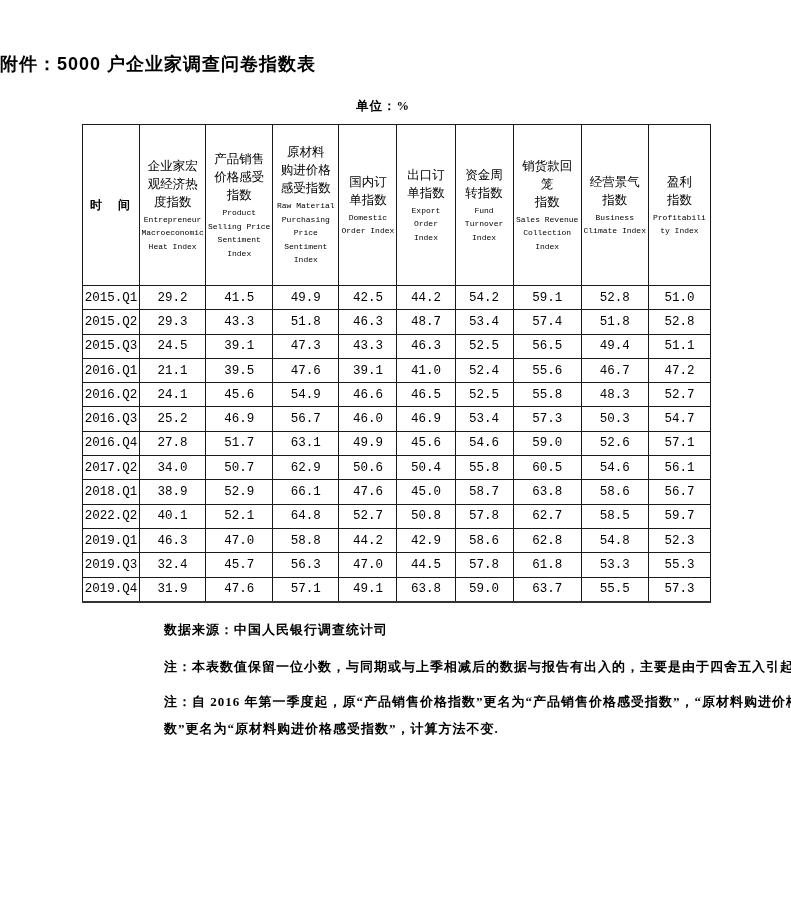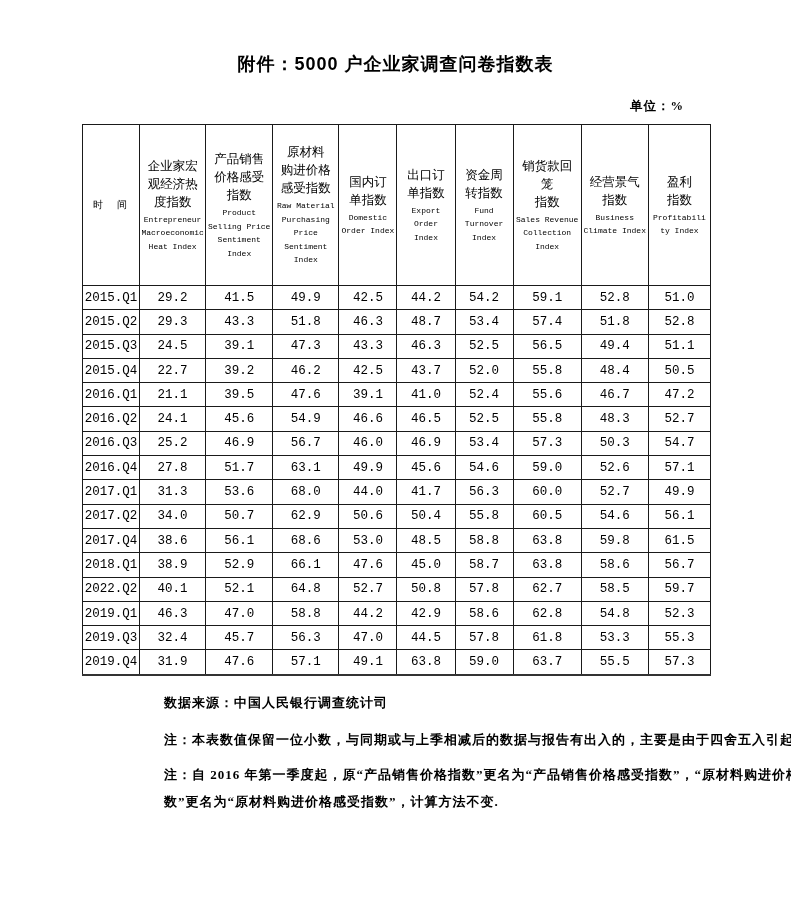--- a/index.html
+++ b/index.html
@@ -2,41 +2,41 @@
 <html><head>
 <meta charset="utf-8">
 <style>
   html,body{margin:0;padding:0;}
   body{
     width:791px;height:915px;background:#ffffff;color:#000000;
     font-family:"Liberation Serif","DejaVu Serif",serif;
     position:relative;overflow:hidden;
   }
   .page-title{
-    margin:52px 0 0 0;text-align:center;
+    margin:52px 0 0 0;
     font-family:"Liberation Sans","DejaVu Sans",sans-serif;
     font-weight:bold;font-size:18px;letter-spacing:1px;
   }
   .content{margin-left:82px;width:628px;}
   .unit-label{
-    text-align:right;padding-right:26px;
+    text-align:center;padding-right:26px;
     font-weight:bold;font-size:12.5px;
     margin:22px 0 9px 0;letter-spacing:1px;
   }
   table.index-table{
     border-collapse:collapse;table-layout:fixed;width:629px;
   }
   table.index-table th, table.index-table td{
     border:1px solid #1a1a1a;padding:0;text-align:center;vertical-align:middle;
     overflow:hidden;
   }
   table.index-table tbody tr td{border-bottom-width:1px;}
   table.index-table{border-bottom:2px solid #333;}
   th.time-th{
-    font-size:10px;font-weight:normal;letter-spacing:2px;
+    font-size:12px;font-weight:bold;letter-spacing:2px;
   }
   thead th{height:160px;background:#ffffff;font-weight:normal;}
   .zh{
     font-size:12.5px;line-height:18px;white-space:pre-line;
   }
   .en{
     font-family:"Liberation Mono","DejaVu Sans Mono",monospace;
     font-size:8px;line-height:13.5px;white-space:pre-line;margin-top:2px;
   }
   tbody td{
@@ -174,32 +174,20 @@
           <td>39.1</td>
           <td>47.3</td>
           <td>43.3</td>
           <td>46.3</td>
           <td>52.5</td>
           <td>56.5</td>
           <td>49.4</td>
           <td>51.1</td>
         </tr>
         <tr>
-          <td>2015.Q4</td>
-          <td>22.7</td>
-          <td>39.2</td>
-          <td>46.2</td>
-          <td>42.5</td>
-          <td>43.7</td>
-          <td>52.0</td>
-          <td>55.8</td>
-          <td>48.4</td>
-          <td>50.5</td>
-        </tr>
-        <tr>
           <td>2016.Q1</td>
           <td>21.1</td>
           <td>39.5</td>
           <td>47.6</td>
           <td>39.1</td>
           <td>41.0</td>
           <td>52.4</td>
           <td>55.6</td>
           <td>46.7</td>
           <td>47.2</td>
@@ -234,56 +222,32 @@
           <td>51.7</td>
           <td>63.1</td>
           <td>49.9</td>
           <td>45.6</td>
           <td>54.6</td>
           <td>59.0</td>
           <td>52.6</td>
           <td>57.1</td>
         </tr>
         <tr>
-          <td>2017.Q1</td>
-          <td>31.3</td>
-          <td>53.6</td>
-          <td>68.0</td>
-          <td>44.0</td>
-          <td>41.7</td>
-          <td>56.3</td>
-          <td>60.0</td>
-          <td>52.7</td>
-          <td>49.9</td>
-        </tr>
-        <tr>
           <td>2017.Q2</td>
           <td>34.0</td>
           <td>50.7</td>
           <td>62.9</td>
           <td>50.6</td>
           <td>50.4</td>
           <td>55.8</td>
           <td>60.5</td>
           <td>54.6</td>
           <td>56.1</td>
         </tr>
         <tr>
-          <td>2017.Q4</td>
-          <td>38.6</td>
-          <td>56.1</td>
-          <td>68.6</td>
-          <td>53.0</td>
-          <td>48.5</td>
-          <td>58.8</td>
-          <td>63.8</td>
-          <td>59.8</td>
-          <td>61.5</td>
-        </tr>
-        <tr>
           <td>2018.Q1</td>
           <td>38.9</td>
           <td>52.9</td>
           <td>66.1</td>
           <td>47.6</td>
           <td>45.0</td>
           <td>58.7</td>
           <td>63.8</td>
           <td>58.6</td>
           <td>56.7</td>

